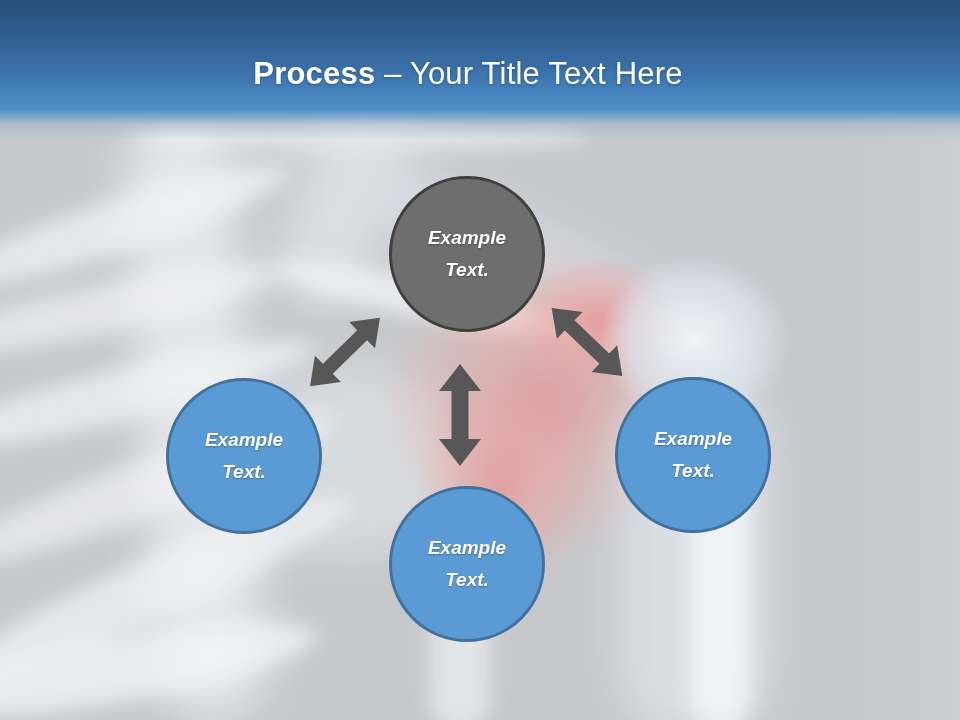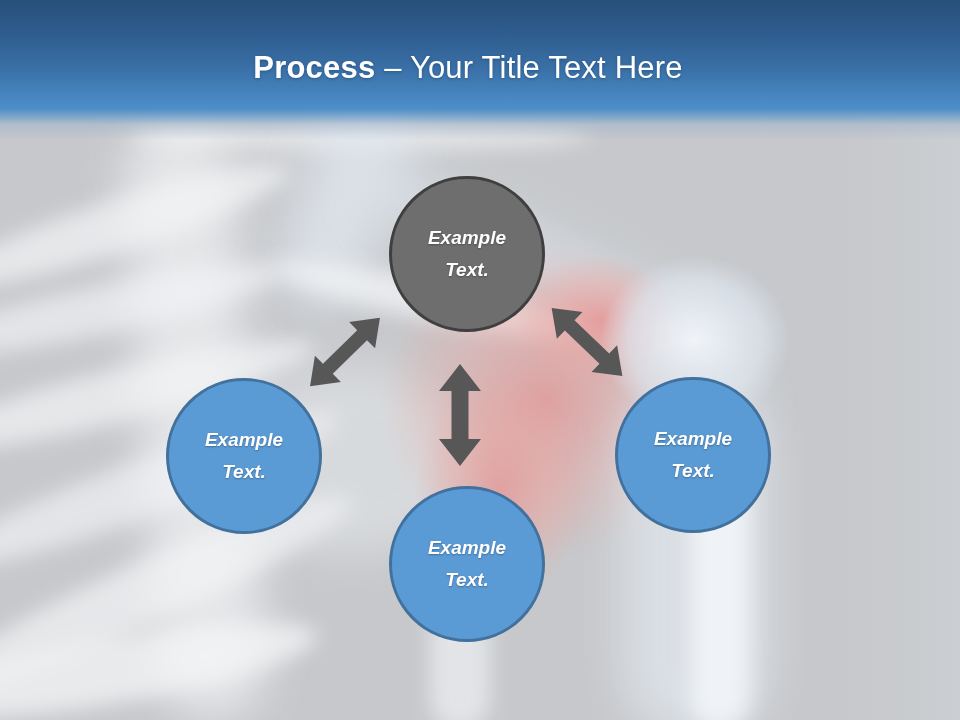--- a/index.html
+++ b/index.html
@@ -9,21 +9,21 @@
     background:linear-gradient(90deg,#c6c8cb 0%,#c6c8cb 88%,#cbced2 100%);
   }
   .bg-art{position:absolute;left:0;top:0;width:960px;height:720px;}
   .header-band{
     position:absolute;left:0;top:0;width:960px;height:140px;
     background:linear-gradient(to bottom,
       #27507a 0%, #2f5d90 25%, #3a71a8 50%, #4685bf 68%, #4f8fc9 78%,
       rgba(160,180,202,0.55) 89%, rgba(198,201,205,0) 100%);
   }
   .slide-title{
-    position:absolute;left:0;top:48px;width:936px;height:44px;
+    position:absolute;left:0;top:54px;width:936px;height:44px;
     text-align:center;color:#fff;font-size:31px;line-height:40px;
     text-shadow:0 1px 3px rgba(15,40,70,0.35);
     letter-spacing:0.2px;white-space:nowrap;
   }
   .slide-title .emph{font-weight:700;}
   .slide-title .rest{font-weight:400;}
   .arrow-layer{position:absolute;left:0;top:0;width:960px;height:720px;}
   .arrow{fill:#575757;}
   .node{
     position:absolute;width:156px;height:156px;border-radius:50%;

